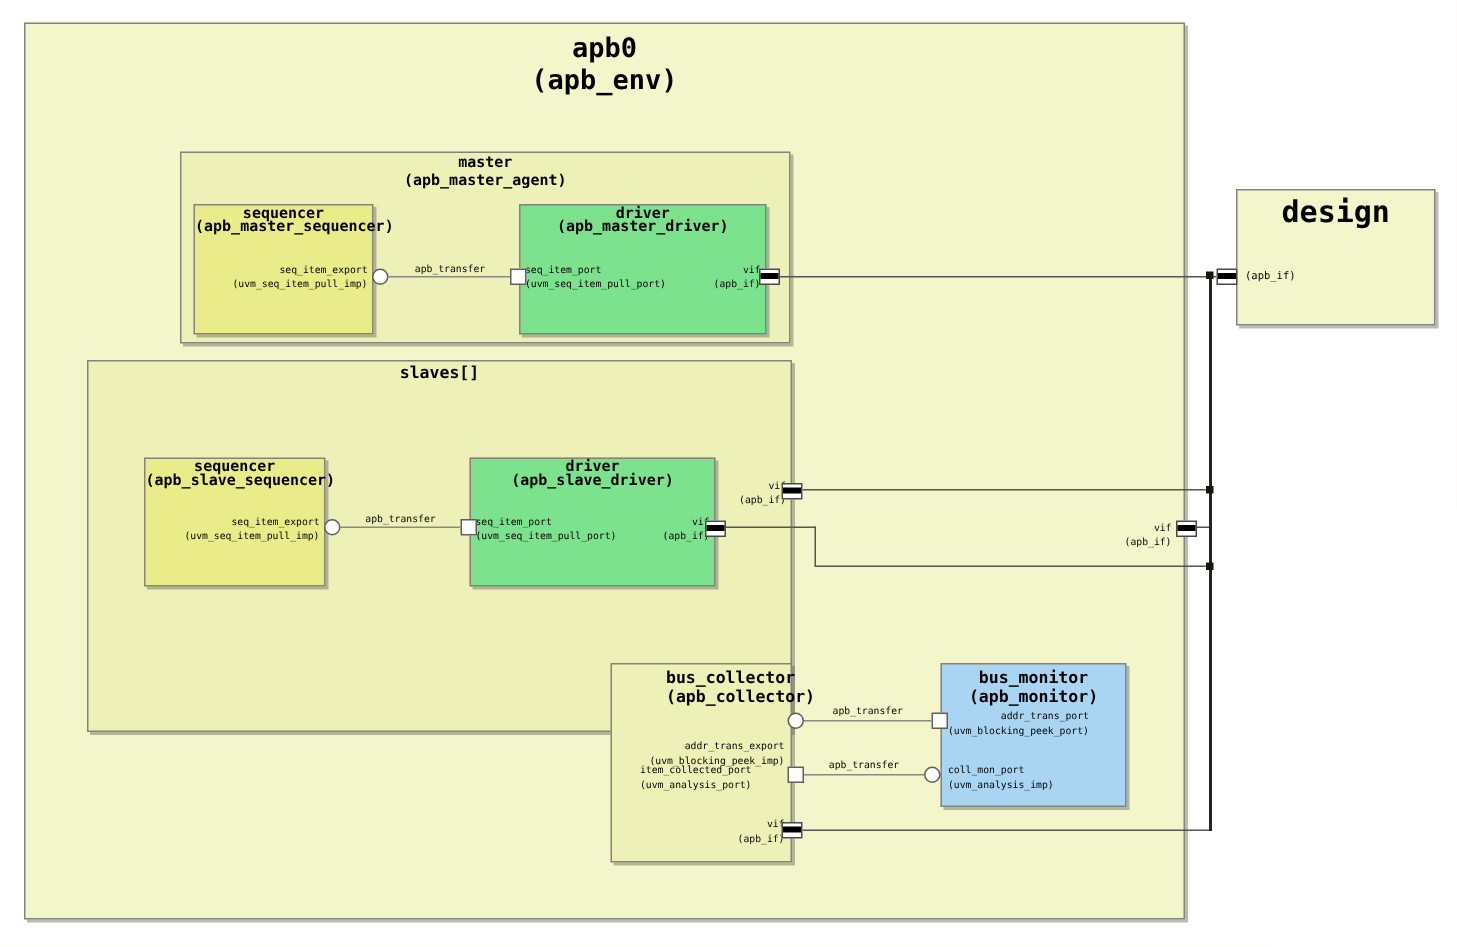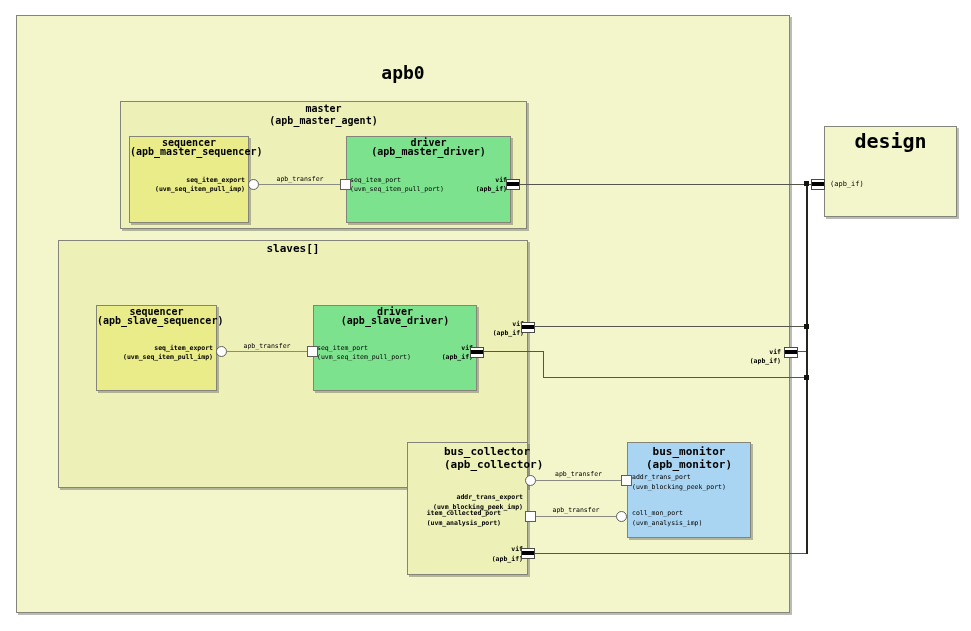--- a/index.html
+++ b/index.html
@@ -6,46 +6,47 @@
   .canvas{position:relative;width:971px;height:631px;background:#ffffff;
           font-family:"DejaVu Sans Mono",monospace;color:#000;overflow:hidden;}
   .box{position:absolute;border:1px solid #84847a;box-shadow:2px 2px 0 rgba(105,105,95,.45);box-sizing:border-box;}
   .env{background:#f2f6ca;}
   .agent{background:#edf1b8;}
   .seqbox{background:#e9ec88;}
   .drvbox{background:#7de28e;}
   .monbox{background:#aad5f2;}
   .designbox{background:#f2f6ca;}
   .ctitle{position:absolute;left:0;right:0;text-align:center;font-weight:bold;white-space:nowrap;}
-  .t18{font-size:18px;line-height:21px;margin-top:40px;}
+  .t18{font-size:18px;line-height:21px;}
   .t20{font-size:20px;line-height:22px;}
   .t11{font-size:11px;line-height:13px;}
   .t10{font-size:10px;line-height:12px;}
   .t7{font-size:10px;line-height:9px;}
   .plabel{position:absolute;font-size:6.5px;line-height:9px;white-space:nowrap;}
   .lh10{line-height:10px;}
-  .r{text-align:right;font-weight:bold;}
+  .r{text-align:right;}
   .wlabel{position:absolute;font-size:6.5px;line-height:8px;text-align:center;white-space:nowrap;}
   .wire{position:absolute;background:#8a8a80;}
   .vwire{position:absolute;background:#55554e;}
   .net{position:absolute;background:#25251f;}
   .pcircle{position:absolute;width:11px;height:11px;border:1px solid #5f5f58;border-radius:50%;background:#fff;box-sizing:border-box;}
   .psquare{position:absolute;width:11px;height:11px;border:1px solid #5f5f58;background:#fff;box-sizing:border-box;}
   .pvif{position:absolute;width:14px;height:11px;border:1px solid #4a4a44;background:#fff;box-sizing:border-box;}
   .pvif i{position:absolute;left:0;right:0;top:2px;height:4px;background:#000;display:block;}
   .dot{position:absolute;width:5px;height:5px;background:#15150f;}
 </style>
 </head>
 <body>
 
 <div class="canvas">
 
   <div class="box env" style="left:16px;top:15px;width:774px;height:598px;">
     <div class="ctitle t18" style="top:6px;">
       <div>apb0</div>
+      <div>(apb_env)</div>
     </div>
   </div>
 
   <div class="box agent" style="left:120px;top:101px;width:407px;height:128px;">
     <div class="ctitle t10" style="top:1px;">
       <div>master</div>
       <div>(apb_master_agent)</div>
     </div>
   </div>
 
@@ -156,21 +157,21 @@
     <div>vif</div>
     <div>(apb_if)</div>
   </div>
 
   <div class="box monbox" style="left:627px;top:442px;width:124px;height:96px;">
     <div class="ctitle t11" style="top:2px;">
       <div>bus_monitor</div>
       <div>(apb_monitor)</div>
     </div>
   </div>
-  <div class="plabel lh10" style="left:632px;top:472px;">
+  <div class="plabel lh10" style="left:632px;top:472px;text-align:right;">
     <div>addr_trans_port</div>
     <div>(uvm_blocking_peek_port)</div>
   </div>
   <div class="plabel lh10" style="left:632px;top:508px;">
     <div>coll_mon_port</div>
     <div>(uvm_analysis_imp)</div>
   </div>
 
   <div class="wire" style="left:536px;top:480px;width:85px;height:1px;"></div>
   <div class="wlabel" style="left:536px;top:470px;width:85px;">apb_transfer</div>

